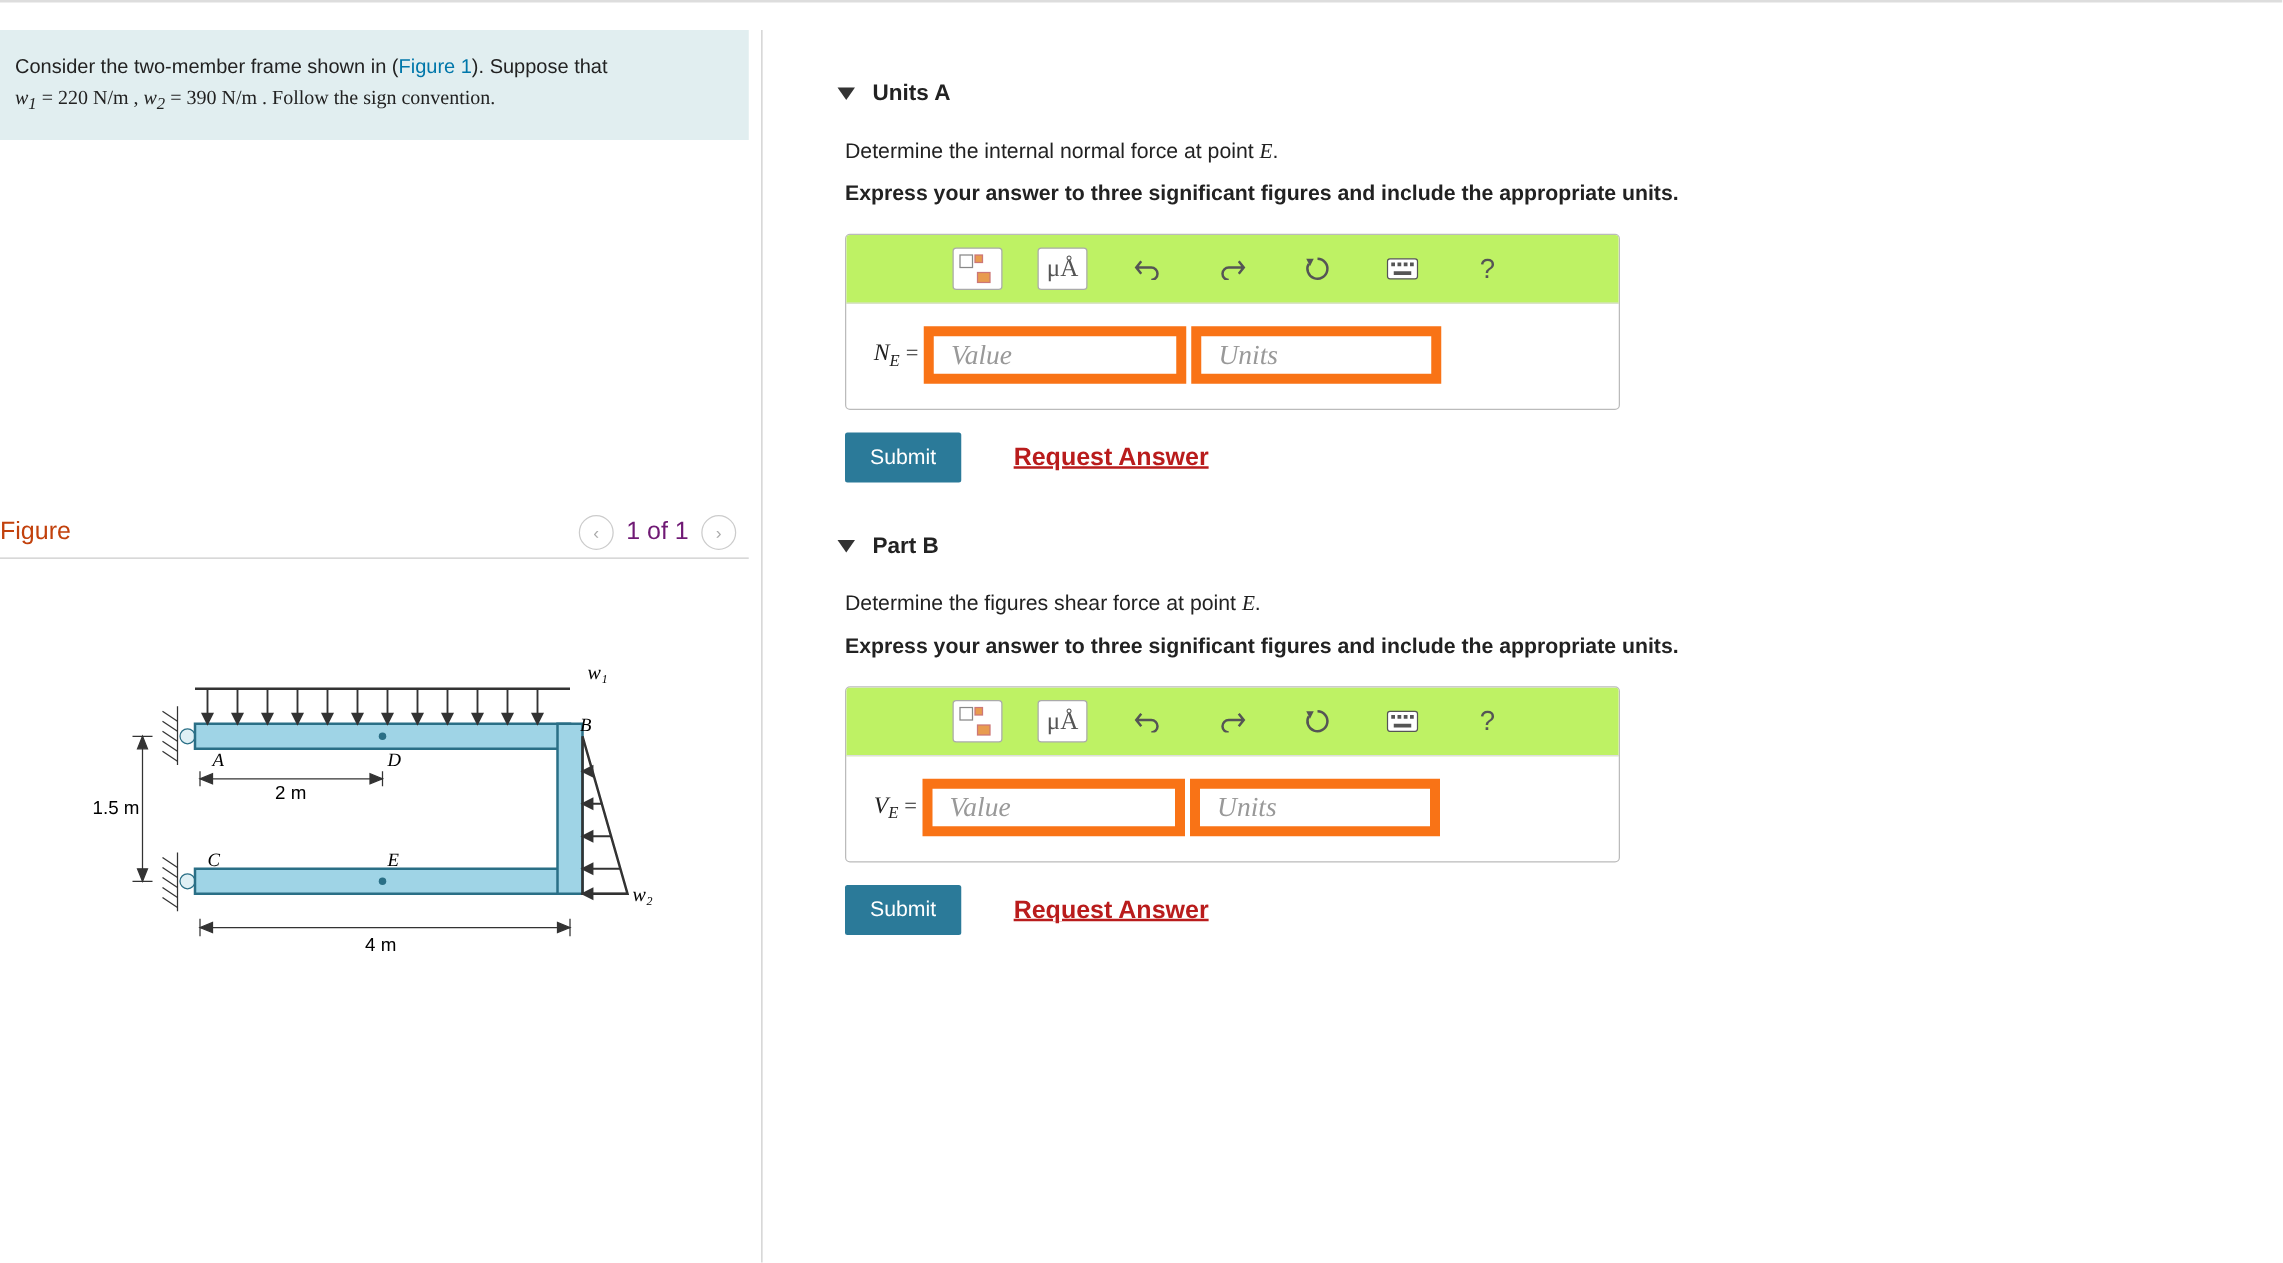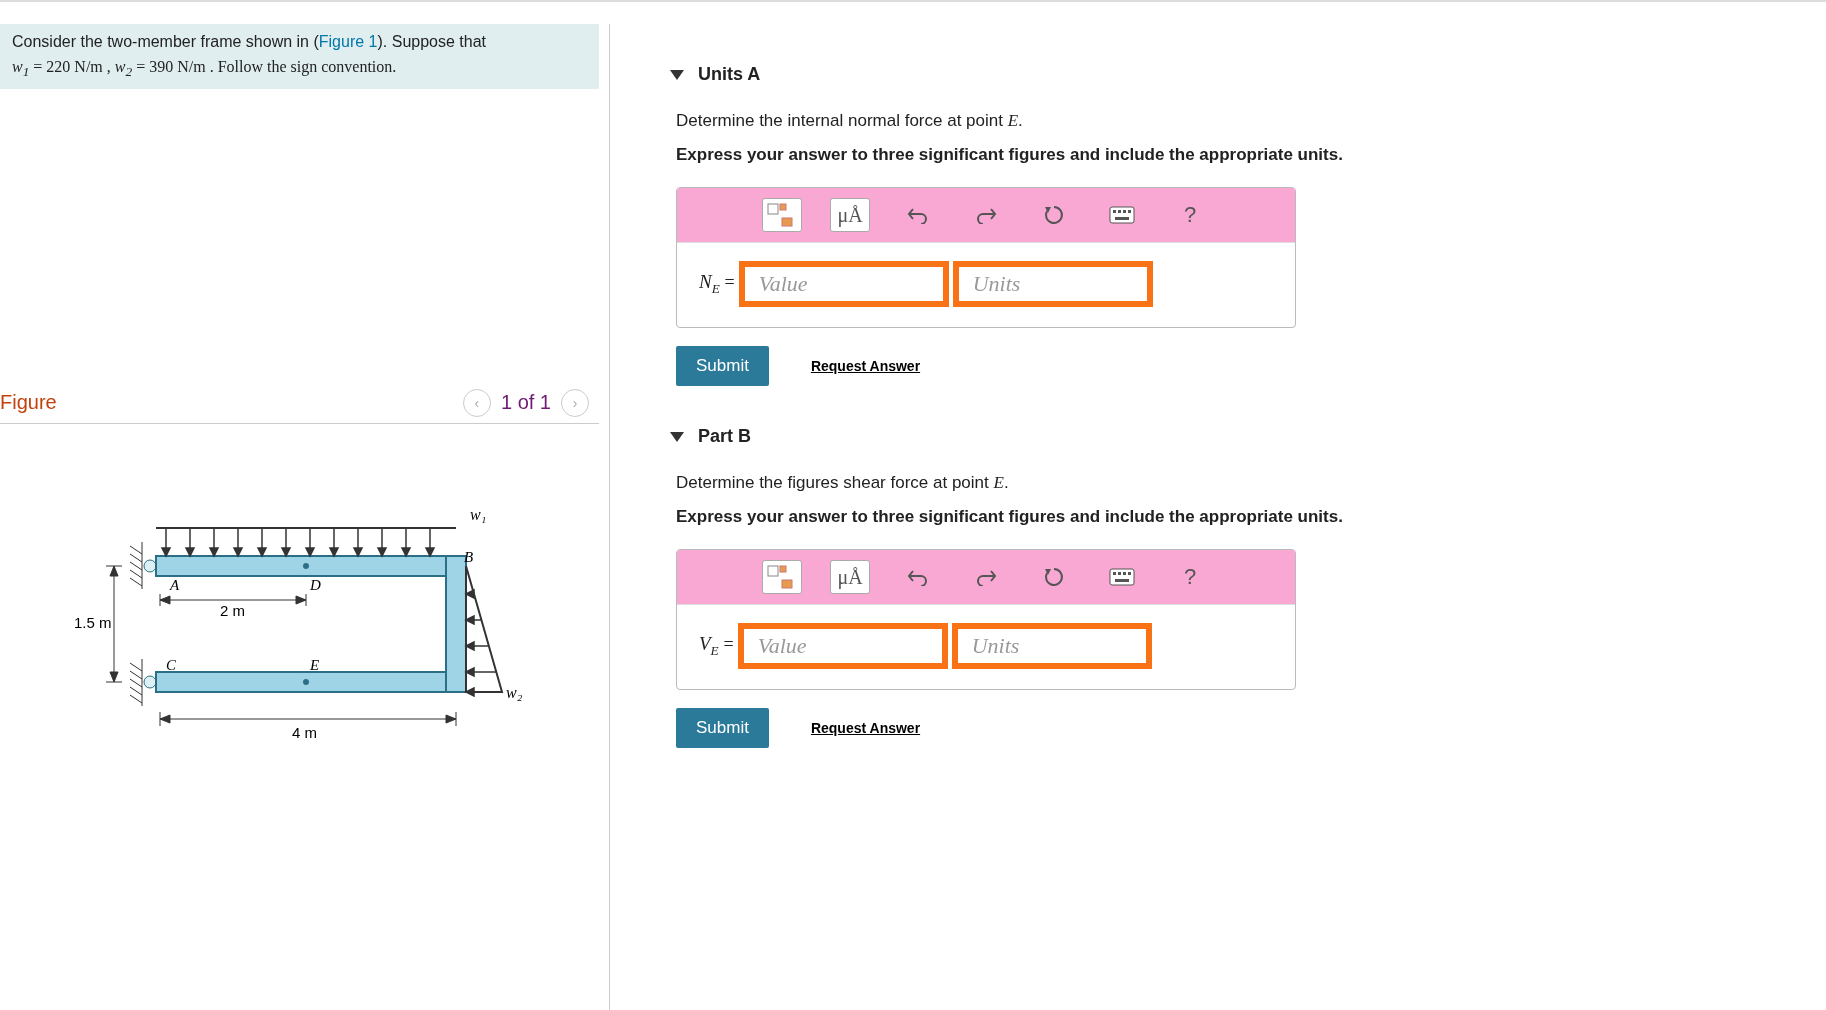--- a/index.html
+++ b/index.html
@@ -1,57 +1,57 @@
 <!DOCTYPE html>
 <html><head>
 <meta charset="utf-8">
 <style>
   *{box-sizing:border-box;margin:0;padding:0}
   body{font-family:Arial,Helvetica,sans-serif;font-size:16px;color:#222;background:#fff;width:1826px;height:1010px;overflow:hidden}
   .top-border{height:2px;background:#ddd;margin-bottom:22px}
   .page{display:flex;height:988px}
   .left-col{width:610px;border-right:1px solid #ccc;padding-right:10px;position:relative}
   .right-col{flex:1;padding:40px 30px 0 60px}
-  .problem-box{background:#e1eef0;padding:6px 12px;font-size:16px;line-height:1.55;margin-bottom:10px}
+  .problem-box{background:#e1eef0;padding:18px 12px;font-size:16px;line-height:1.55;margin-bottom:10px}
   .problem-box .ital{font-style:italic;font-family:'Times New Roman',serif}
   .problem-box .fig-link{color:#0077aa}
   .problem-box .rm{font-family:'Times New Roman',serif}
   .figure-header{display:flex;align-items:center;justify-content:space-between;margin-top:300px;padding:0 10px 6px 0;border-bottom:1px solid #ccc}
   .figure-title{font-size:20px;color:#c2410c}
   .pager{display:flex;align-items:center;gap:10px}
   .pager-btn{width:28px;height:28px;border:1px solid #ccc;border-radius:50%;display:flex;align-items:center;justify-content:center;color:#aaa;font-size:14px;background:#fff;cursor:pointer}
   .pager-txt{font-size:20px;color:#701a75}
   .figure-canvas{margin:70px 0 0 70px}
   
   .part{margin-bottom:40px}
   .part-header{display:flex;align-items:center;gap:14px;margin-bottom:26px}
   .part-toggle{width:0;height:0;border-left:7px solid transparent;border-right:7px solid transparent;border-top:10px solid #333}
   .part-title{font-weight:bold;font-size:18px}
   .part-body{margin-left:6px}
   .prompt1{font-size:17px;margin-bottom:14px}
   .prompt1 .ital{font-style:italic;font-family:'Times New Roman',serif}
   .prompt2{font-weight:bold;font-size:17px;margin-bottom:22px}
   .answer-box{border:1px solid #bbb;border-radius:4px;width:620px;padding:0;overflow:hidden}
-  .toolbar{background:#f9a8d4;border-bottom:1px solid #ddd;display:flex;align-items:flex-start;justify-content:center;gap:28px;padding:10px 0}
+  .toolbar{background:#bef264;border-bottom:1px solid #ddd;display:flex;align-items:flex-start;justify-content:center;gap:28px;padding:10px 0}
   .tool-btn{width:40px;height:34px;display:flex;align-items:center;justify-content:center;cursor:pointer;color:#555;font-size:18px}
   .tool-btn.boxed{border:1px solid #aaa;border-radius:3px;background:#fff}
   .tool-btn.templates svg{width:30px;height:24px}
   .tool-btn.mu{font-family:'Times New Roman',serif;font-size:20px}
   .tool-btn.keyboard svg{width:26px;height:18px}
   .tool-btn.help{font-size:22px}
   .input-row{display:flex;align-items:center;gap:4px;padding:18px 18px 20px 22px}
   .var-label{font-size:19px;font-family:'Times New Roman',serif;font-style:italic}
   .var-label sub{font-size:0.7em;font-style:italic}
   .eq{font-size:18px;font-style:normal}
-  .field{border:6px solid #f97316;height:46px;font-size:22px;font-family:'Times New Roman',serif;font-style:italic;color:#999;padding:0 14px;display:flex;align-items:center}
+  .field{border:8px solid #f97316;height:46px;font-size:22px;font-family:'Times New Roman',serif;font-style:italic;color:#999;padding:0 14px;display:flex;align-items:center}
   .field.value{width:210px}
   .field.units{width:200px}
   .action-row{display:flex;align-items:center;gap:42px;margin-top:18px}
   .submit-btn{background:#2b7a99;color:#fff;border:none;padding:10px 20px;font-size:17px;cursor:pointer;border-radius:2px}
-  .request-link{color:#000000;font-weight:bold;text-decoration:underline;font-size:14px;cursor:pointer}
+  .request-link{color:#b91c1c;font-weight:bold;text-decoration:underline;font-size:20px;cursor:pointer}
 </style>
 </head>
 <body>
 
 <div class="top-border"></div>
 <div class="page">
 
   <div class="left-col">
     <div class="problem-box">
       <span>Consider the two-member frame shown in (</span><span class="fig-link">Figure 1</span><span>). Suppose that</span><br>

